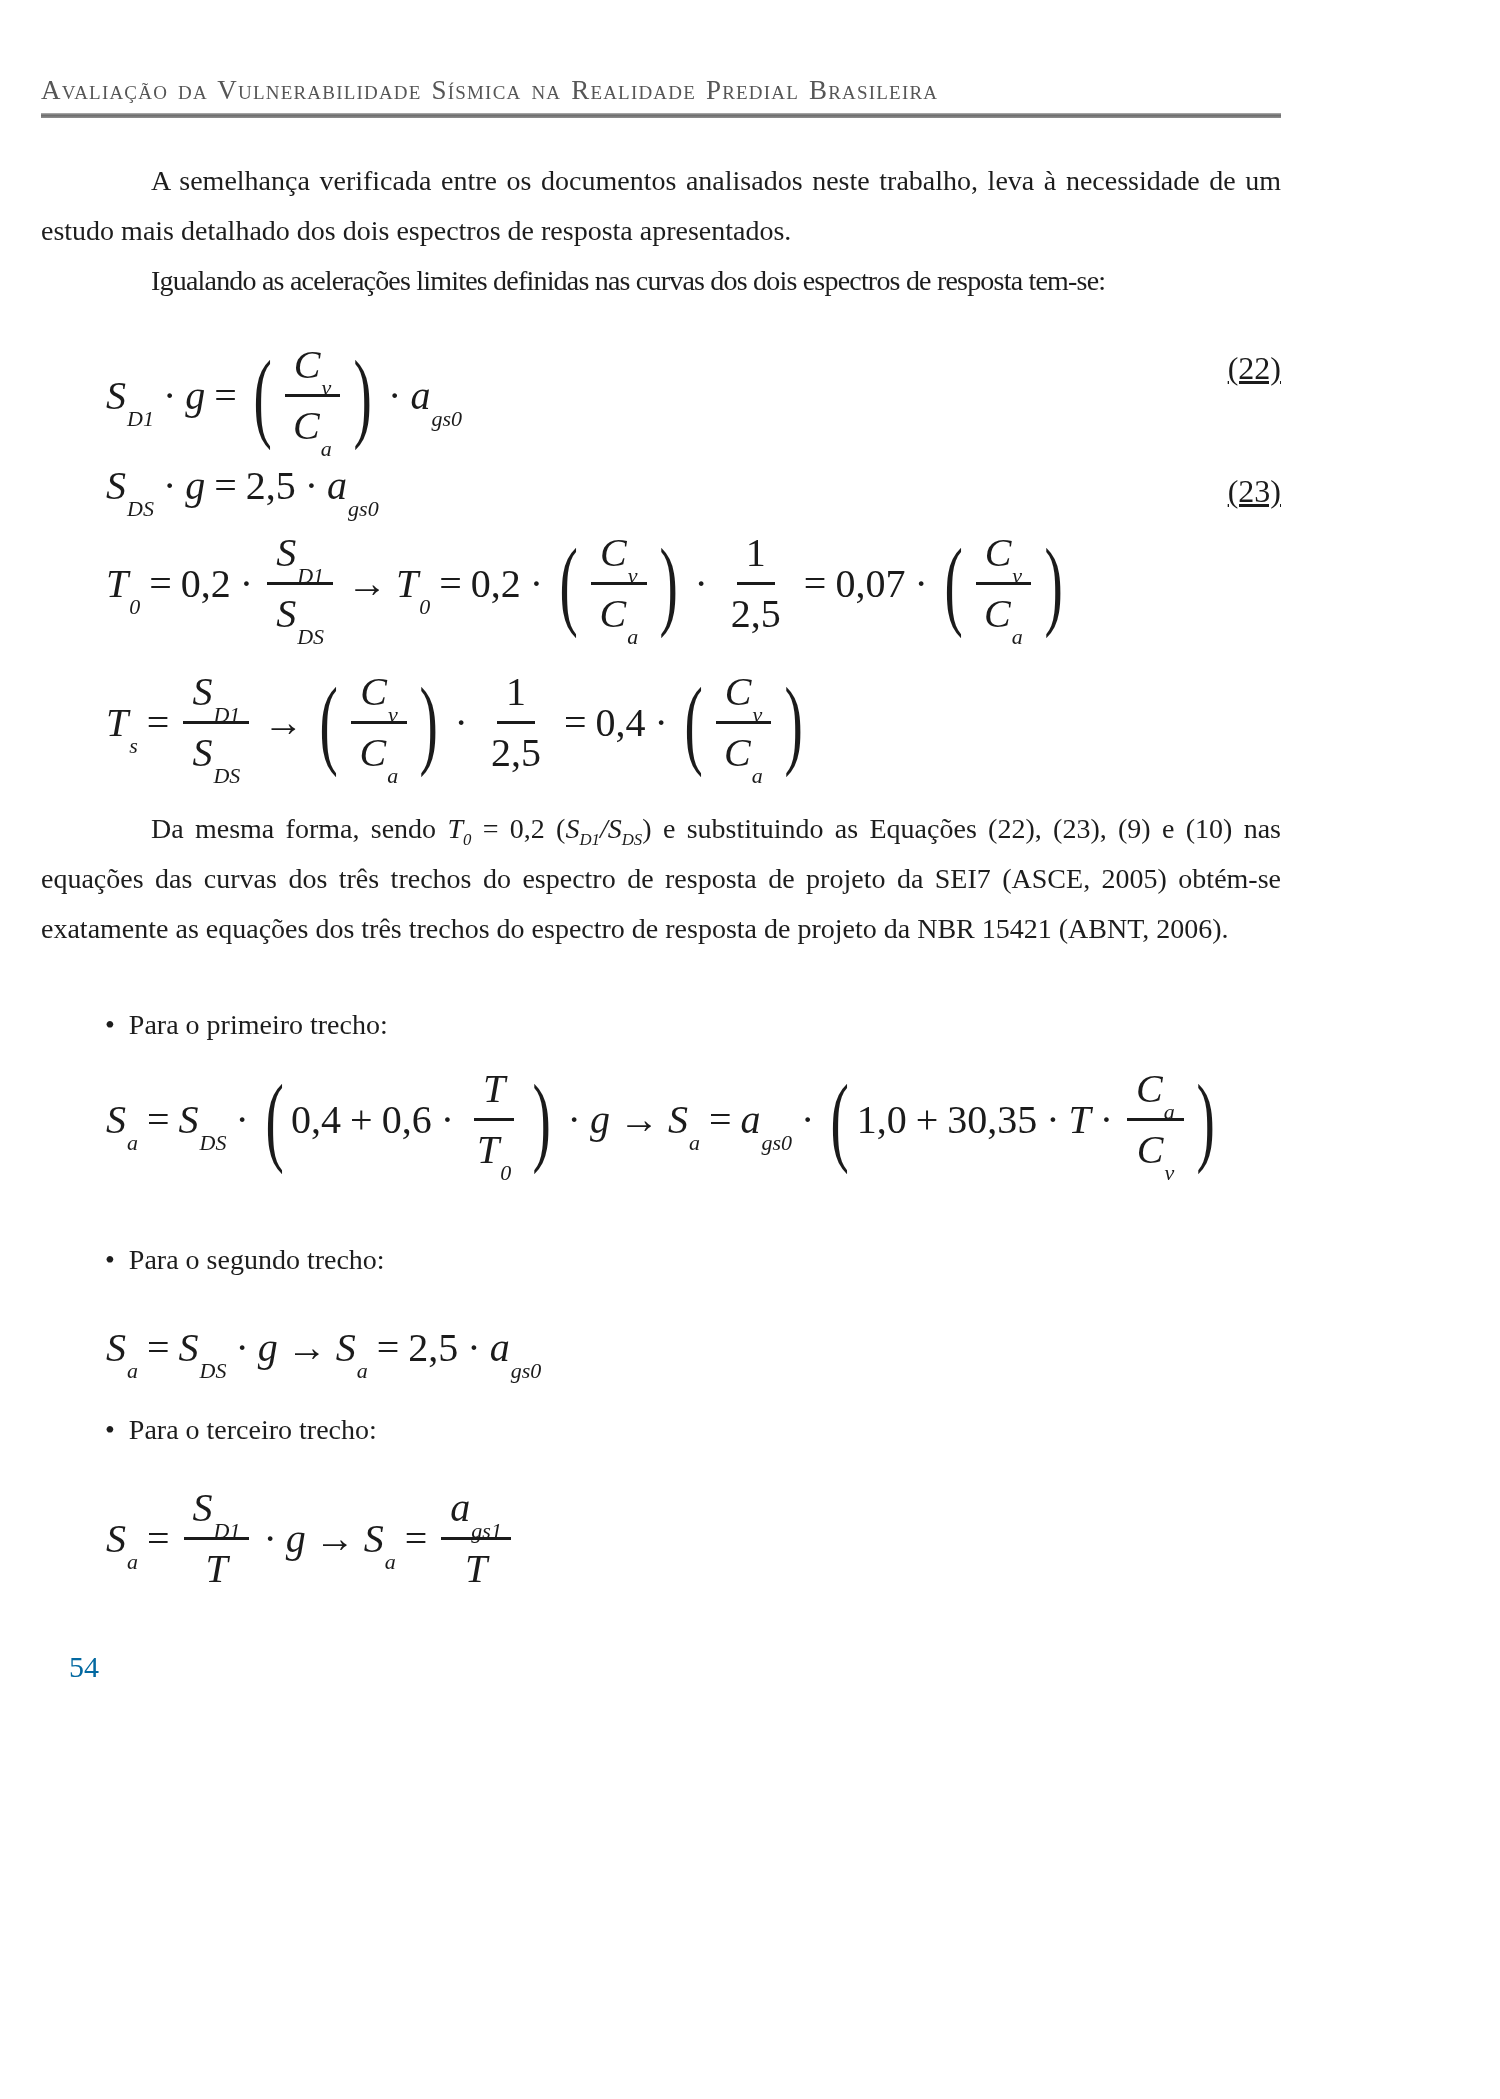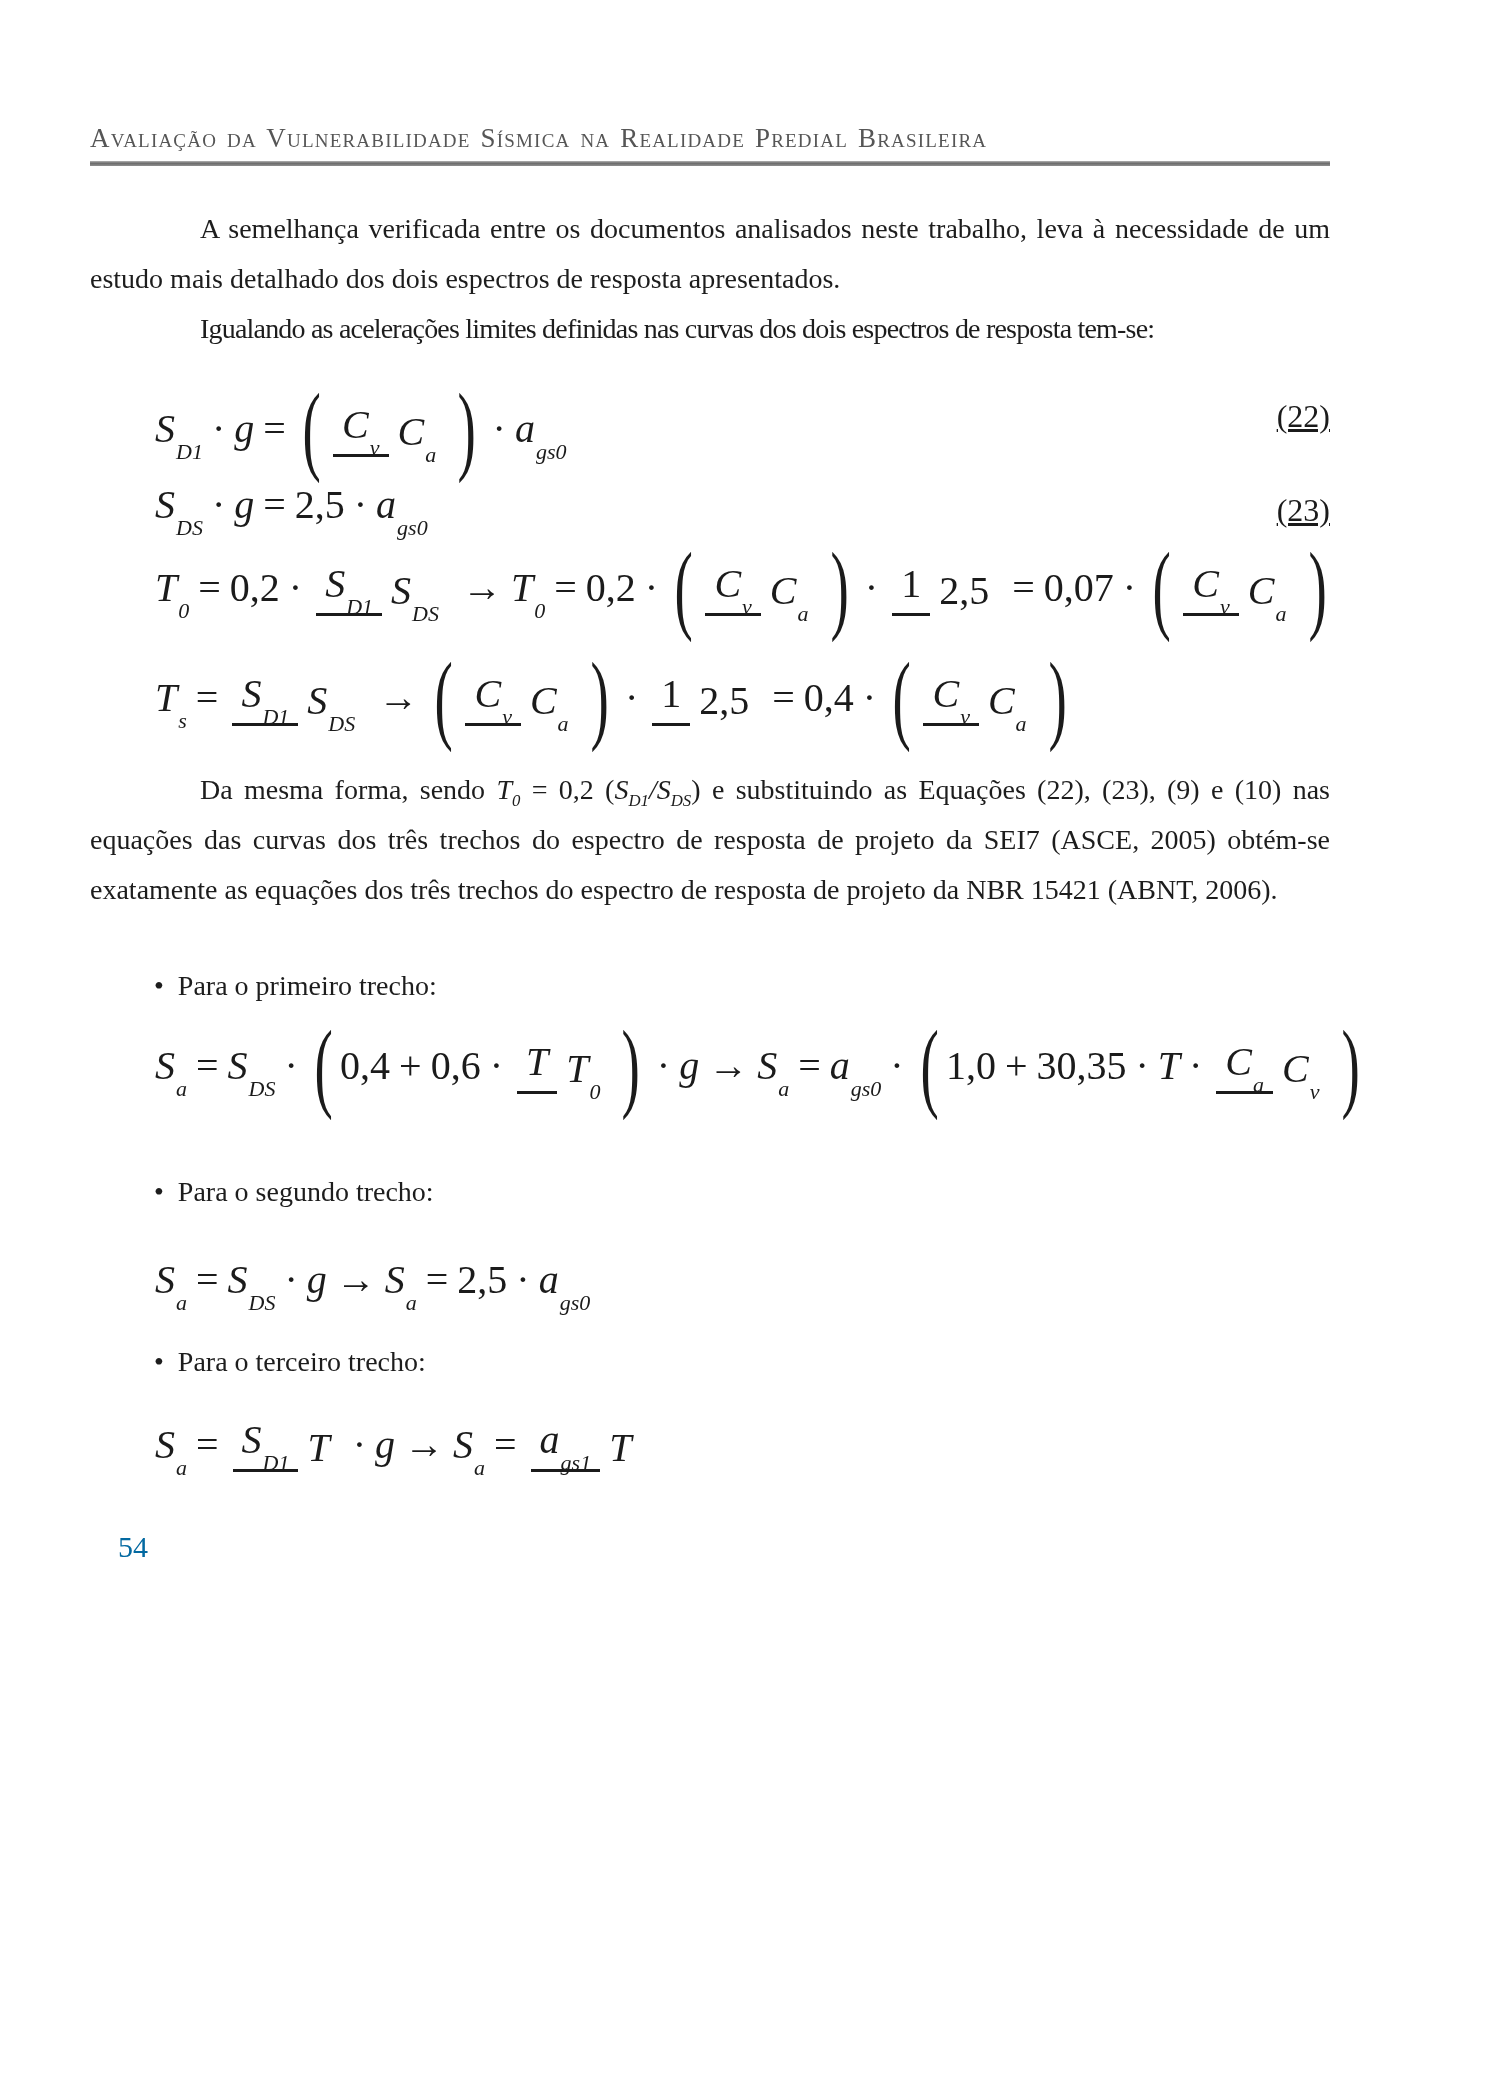--- a/index.html
+++ b/index.html
@@ -7,22 +7,22 @@
     position:relative;
     width:1500px;
     height:2099px;
     background:#ffffff;
     overflow:hidden;
     font-family:"Liberation Serif",serif;
     color:#1d1d1d;
   }
   .content{
     width:1240px;
-    margin-left:90px;
-    padding-top:120px;
+    margin-left:41px;
+    padding-top:72px;
   }
   
   .header-title{
     font-variant:small-caps;
     font-size:27px;
     letter-spacing:1.2px;
     word-spacing:2px;
     color:#565656;
     line-height:36px;
   }
@@ -59,20 +59,21 @@
     align-items:center;
     flex-wrap:nowrap;
   }
   .eq .mi{font-style:italic;}
   .eq .mn{font-style:normal;}
   .eq .mo{font-style:normal;padding:0 9px;}
   .eq sub{font-size:.55em;font-style:italic;line-height:0;position:relative;top:.38em;margin-left:1px;}
   .tk{white-space:nowrap;}
   .frac{
     display:inline-flex;
+    flex-direction:column;
     align-items:center;
     text-align:left;
     margin:0 5px;
     vertical-align:middle;
   }
   .ft{display:block;padding:2px 9px 8px;border-bottom:3px solid #1b1b1b;}
   .fb{display:block;padding:8px 9px 2px;}
   .bp{
     display:inline-block;
     font-style:normal;

